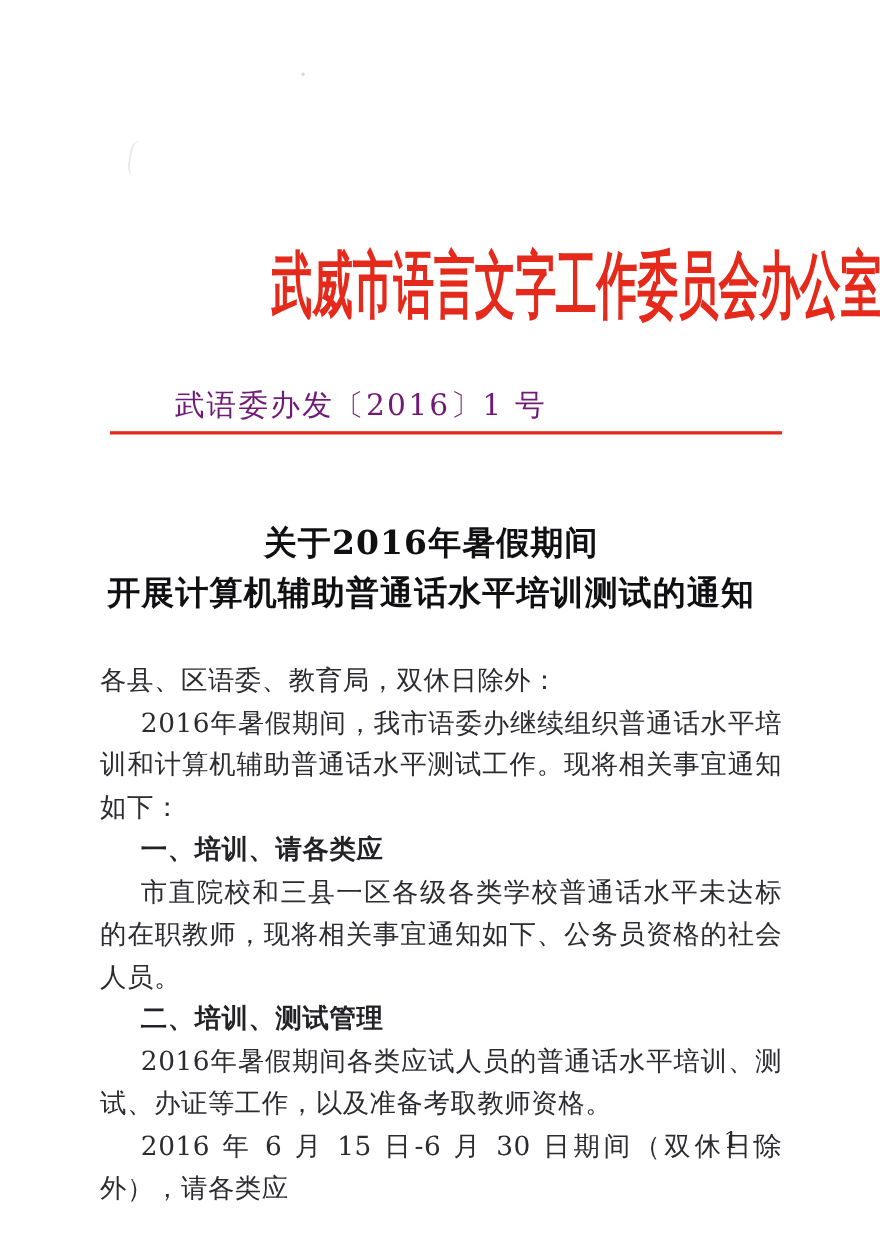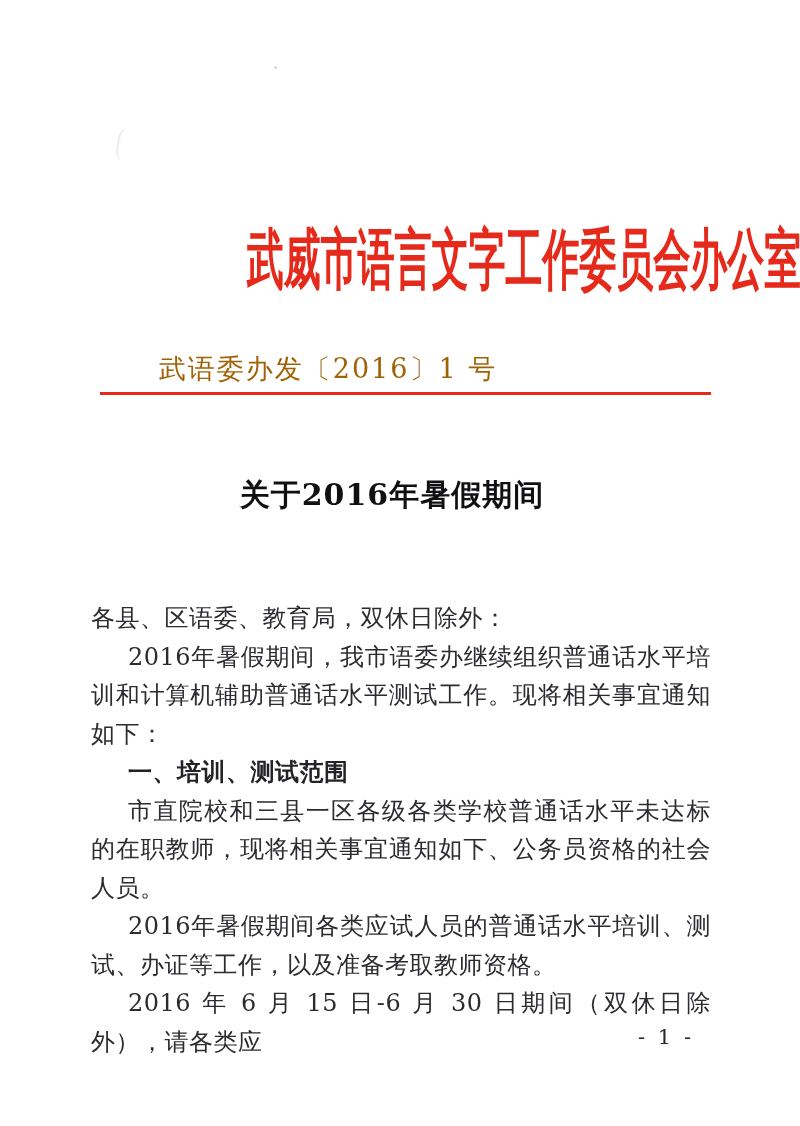--- a/index.html
+++ b/index.html
@@ -40,21 +40,21 @@
   
   .doc-number {
     position: absolute;
     top: 349px;
     left: 0;
     width: 656px;
     text-align: center;
     font-size: 27px;
     line-height: 40px;
     letter-spacing: 2px;
-    color: #a16207;
+    color: #701a75;
   }
 
   
   .red-rule {
     position: absolute;
     top: 392px;
     left: 100px;
     width: 611px;
     height: 3px;
     background: #e5291a;
@@ -134,27 +134,29 @@
   <div class="red-header-wrap">
     <span class="red-header-text">武威市语言文字工作委员会办公室文件</span>
   </div>
 
   <div class="doc-number">武语委办发〔2016〕1 号</div>
 
   <div class="red-rule"></div>
 
   <div class="doc-title">
     <div>关于2016年暑假期间</div>
+    <div>开展计算机辅助普通话水平培训测试的通知</div>
   </div>
 
   <div class="body-text">
     <p class="salutation">各县、区语委、教育局，双休日除外：</p>
     <p class="para">2016年暑假期间，我市语委办继续组织普通话水平培训和计算机辅助普通话水平测试工作。现将相关事宜通知如下：</p>
-    <p class="heading">一、培训、测试范围</p>
+    <p class="heading">一、培训、请各类应</p>
     <p class="para">市直院校和三县一区各级各类学校普通话水平未达标的在职教师，现将相关事宜通知如下、公务员资格的社会人员。</p>
+    <p class="heading">二、培训、测试管理</p>
     <p class="para">2016年暑假期间各类应试人员的普通话水平培训、测试、办证等工作，以及准备考取教师资格。</p>
     <p class="para">2016 年 6 月 15 日-6 月 30 日期间（双休日除外），请各类应</p>
   </div>
 
   <div class="page-number">- 1 -</div>
 
   <div class="artifact-squiggle"></div>
   <div class="artifact-dot"></div>
 
 </div>

